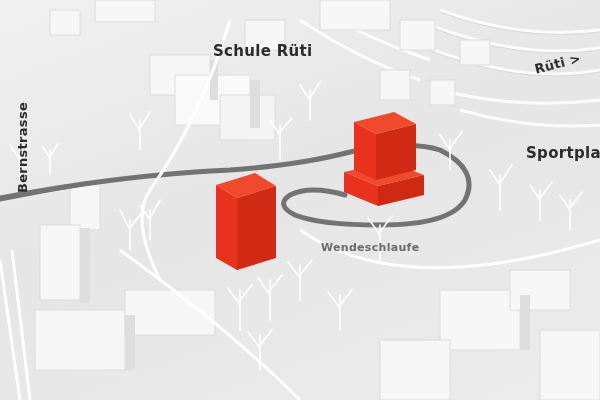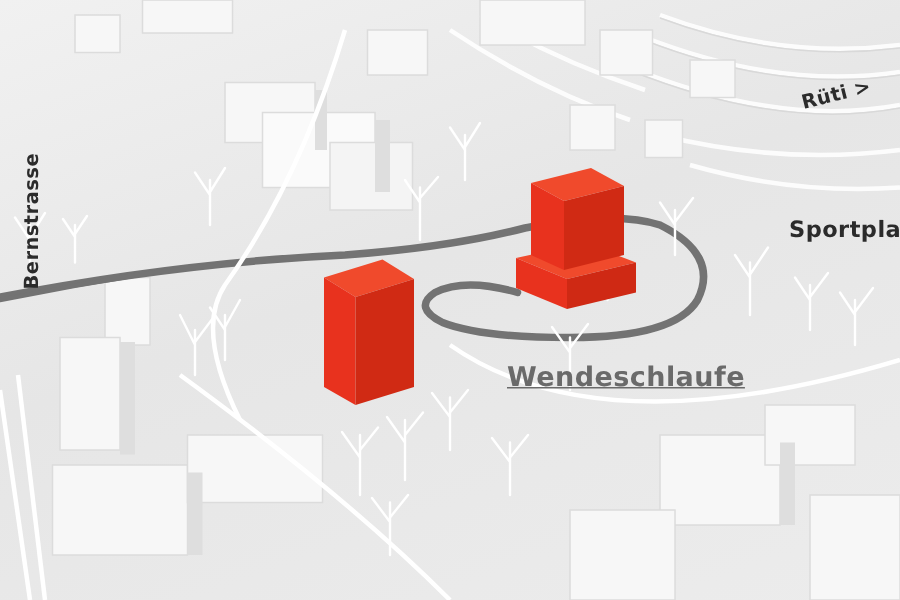--- a/index.html
+++ b/index.html
@@ -3,21 +3,21 @@
   <meta charset="utf-8">
   <style>
     html, body { margin: 0; padding: 0; }
     body { width: 600px; height: 400px; overflow: hidden; background: #e9e9e9; font-family: "DejaVu Sans", sans-serif; }
     .scene { position: relative; width: 600px; height: 400px; overflow: hidden; background: linear-gradient(160deg, #f1f1f1 0%, #e6e6e6 45%, #ececec 100%); }
     .scene svg { position: absolute; left: 0; top: 0; }
     .label { position: absolute; font-family: "DejaVu Sans", sans-serif; font-weight: bold; color: #2b2b2b; white-space: nowrap; letter-spacing: 0.3px; }
     .lbl-schule { left: 213px; top: 42px; font-size: 15px; }
     .lbl-rueti { left: 533px; top: 62px; font-size: 13px; transform: rotate(-14deg); transform-origin: left top; }
     .lbl-sport { left: 526px; top: 144px; font-size: 15px; }
-    .lbl-wende { left: 338px; top: 241px; font-size: 18px; color: #6a6a6a; text-decoration: underline; }
+    .lbl-wende { left: 321px; top: 241px; font-size: 11px; color: #6a6a6a; }
     .lbl-bern { left: -38px; top: 140px; font-size: 13px; transform: rotate(-90deg); transform-origin: center; width: 120px; text-align: center; }
   </style>
 </head>
 <body>
 
 <div class="scene">
   <svg width="600" height="400" viewBox="0 0 600 400">
 
     <g stroke="#ffffff" stroke-width="3" fill="none" opacity="0.9">
       <path d="M440 10 Q520 40 600 30"></path>
@@ -105,17 +105,18 @@
     <g>
       <polygon points="344,172 390,162 424,175 378,186" fill="#f04a2c"></polygon>
       <polygon points="344,172 378,186 378,206 344,192" fill="#e8321e"></polygon>
       <polygon points="378,186 424,175 424,195 378,206" fill="#cf2914"></polygon>
       <polygon points="354,122 394,112 416,124 376,134" fill="#f04a2c"></polygon>
       <polygon points="354,122 376,134 376,180 354,170" fill="#e8321e"></polygon>
       <polygon points="376,134 416,124 416,170 376,180" fill="#d02a14"></polygon>
     </g>
   </svg>
 
+  <div class="label lbl-schule">Schule Rüti</div>
   <div class="label lbl-rueti">Rüti &gt;</div>
   <div class="label lbl-sport">Sportplat</div>
   <div class="label lbl-wende">Wendeschlaufe</div>
   <div class="label lbl-bern">Bernstrasse</div>
 </div>
 
 </body></html>

